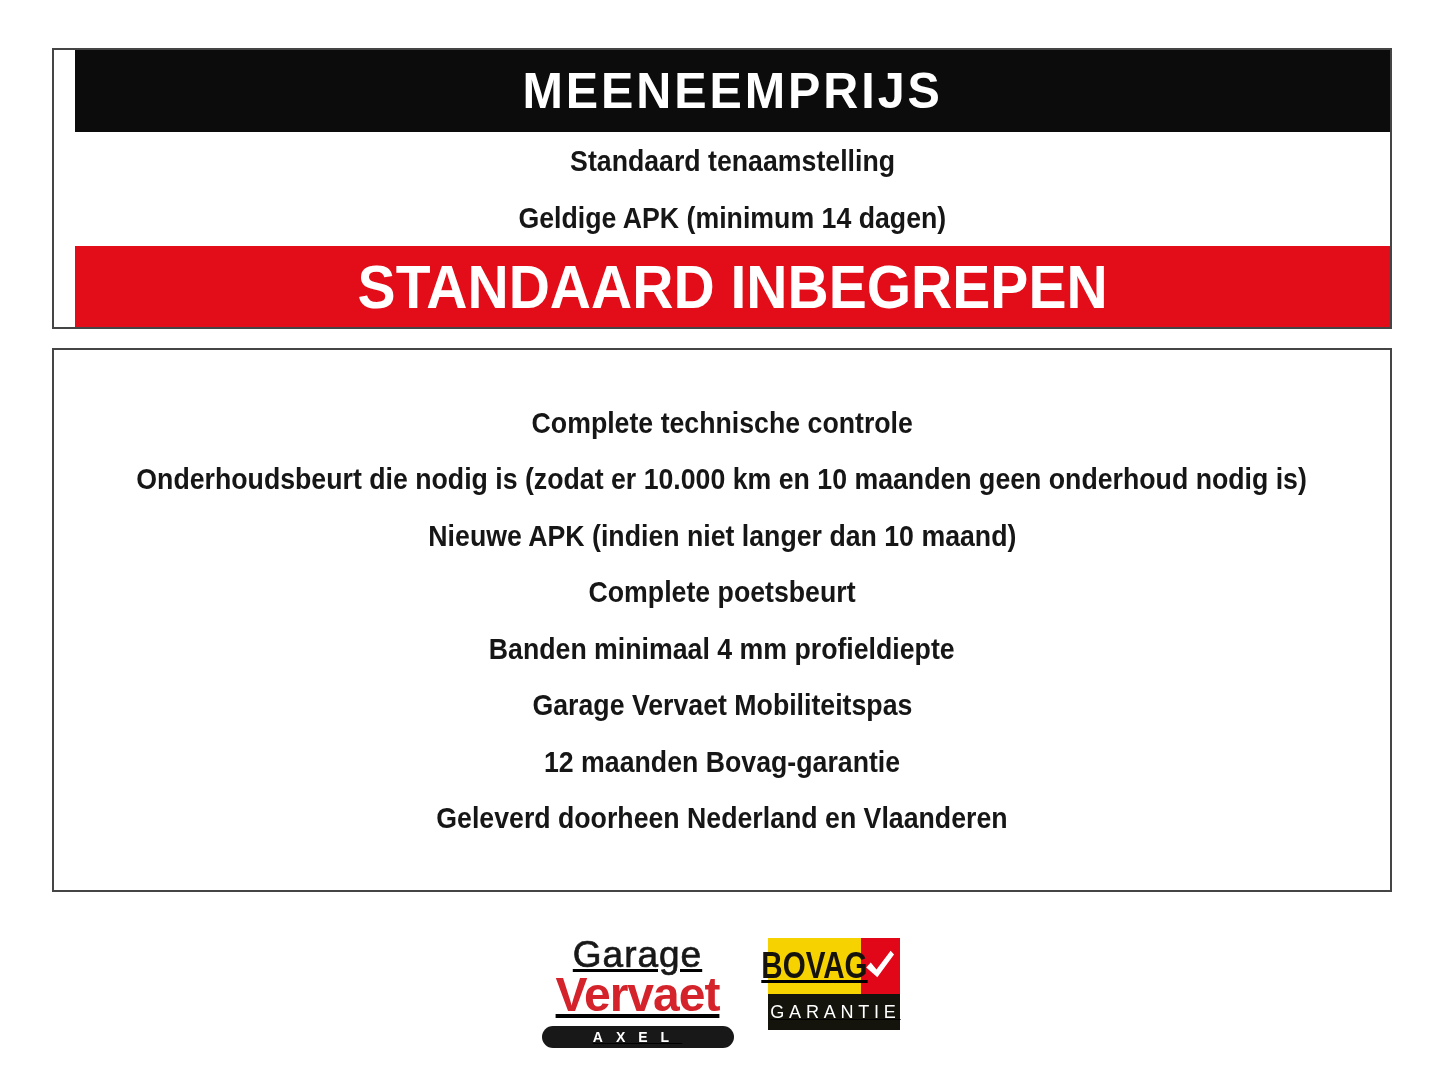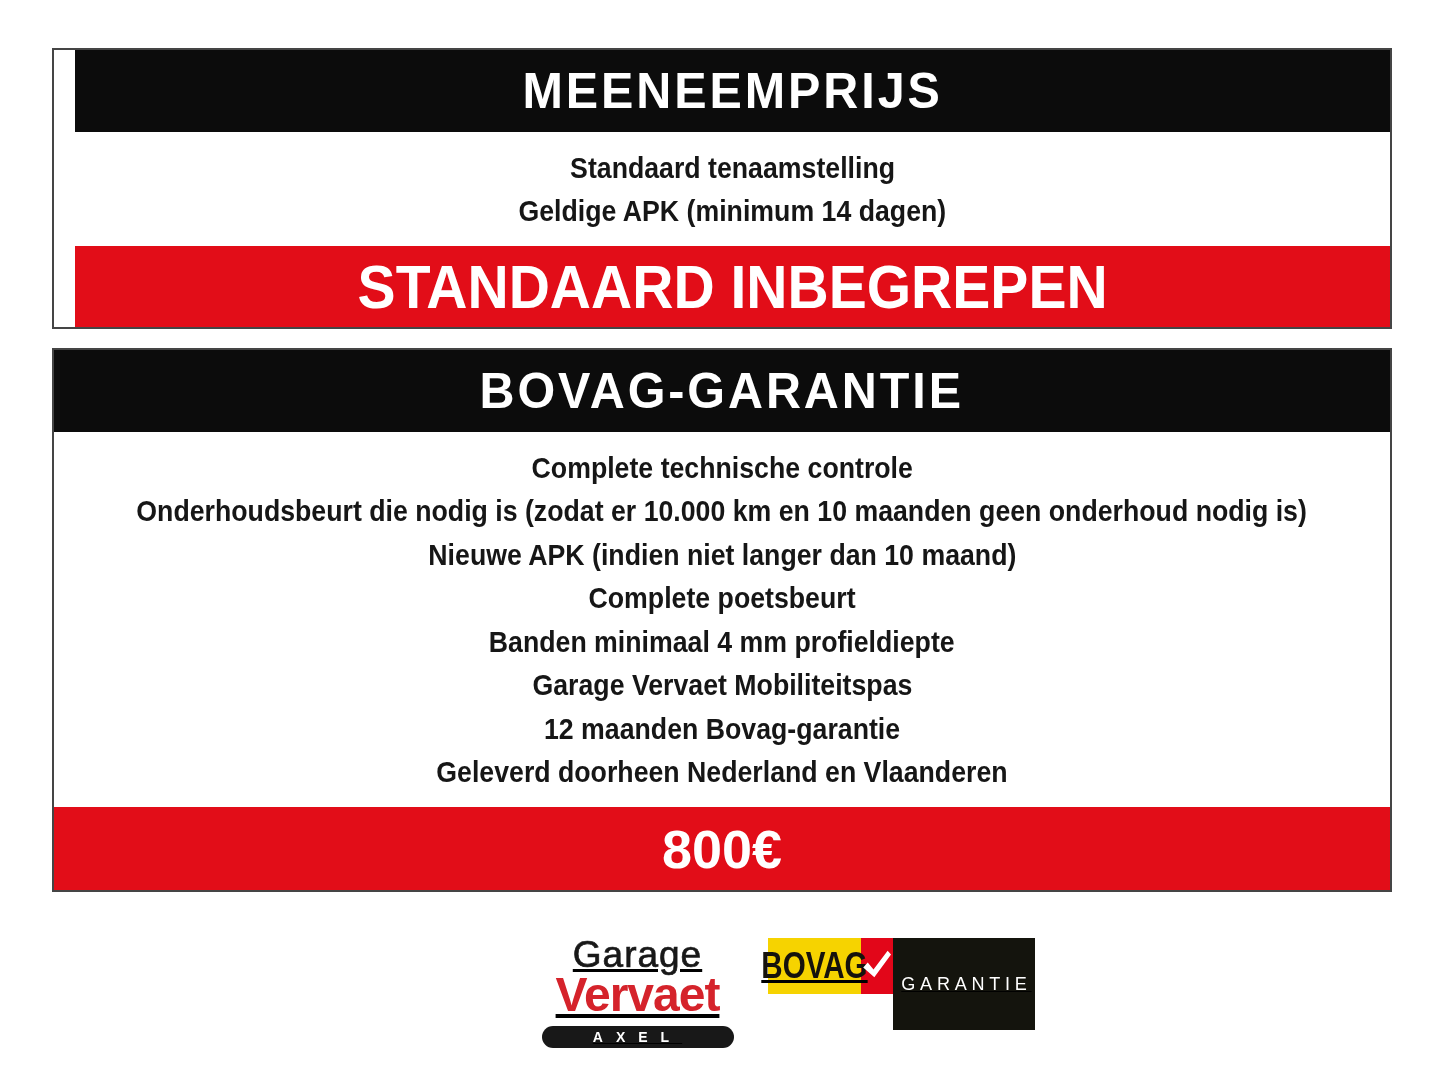--- a/index.html
+++ b/index.html
@@ -32,21 +32,21 @@
     font-weight: bold;
     font-size: 50px;
     letter-spacing: 3px;
     white-space: nowrap;
     transform: scaleX(0.97);
   }
   .box-middle {
     background: #ffffff;
     flex: 1;
     display: flex; flex-direction: column;
-    align-items: center; justify-content: center;
+    align-items: center; justify-content: center; gap: 13px;
   }
   .line {
     color: var(--text-black, #161616);
     font-weight: bold;
     font-size: 30px;
     line-height: 43.5px;
     white-space: nowrap;
     transform: scaleX(0.89);
   }
   .box-footer {
@@ -95,21 +95,21 @@
     height: 22px;
     border-radius: 11px;
     background: #181818;
     color: #ffffff;
     font-size: 14px; font-weight: bold;
     letter-spacing: 13px; 
     display: flex; align-items: center; justify-content: center;
   }
   .bovag-logo {
     width: 132px; height: 92px;
-    display: flex; flex-direction: row;
+    display: flex; flex-direction: column;
     margin-top: 2px;
   }
   .bovag-top { display: flex; height: 56px; flex: none; }
   .bovag-yellow {
     width: 93px; flex: none;
     background: var(--bovag-yellow, #f6d300);
     display: flex; align-items: center; justify-content: center;
   }
   .bovag-name {
     color: #15120c;
@@ -120,21 +120,21 @@
   }
   .bovag-red {
     flex: 1;
     background: var(--bovag-red, #e20619);
     display: flex; align-items: center; justify-content: center;
   }
   .bovag-red svg { transform: rotate(-6deg); }
   .bovag-bottom {
     flex: 1;
     background: var(--bovag-black, #14140d);
-    display: flex; align-items: center; 
+    display: flex; align-items: center; justify-content: center;
   }
   .bovag-sub {
     color: #ffffff;
     font-size: 19px;
     letter-spacing: 5px; padding-left: 5px;
     white-space: nowrap;
     transform: scaleX(0.95);
   }
 </style>
 </head>
@@ -147,35 +147,29 @@
   <div class="box-middle">
     <div class="line">Standaard tenaamstelling</div>
     <div class="line">Geldige APK (minimum 14 dagen)</div>
   </div>
   <div class="box-footer">
     <div class="footer-banner-text">STANDAARD INBEGREPEN</div>
   </div>
 </div>
 
 <div class="box" id="box-bovag">
-  <div class="box-header">
-    <div class="box-title">BOVAG-GARANTIE</div>
-  </div>
   <div class="box-middle">
     <div class="line">Complete technische controle</div>
     <div class="line">Onderhoudsbeurt die nodig is (zodat er 10.000 km en 10 maanden geen onderhoud nodig is)</div>
     <div class="line">Nieuwe APK (indien niet langer dan 10 maand)</div>
     <div class="line">Complete poetsbeurt</div>
     <div class="line">Banden minimaal 4 mm profieldiepte</div>
     <div class="line">Garage Vervaet Mobiliteitspas</div>
     <div class="line">12 maanden Bovag-garantie</div>
     <div class="line">Geleverd doorheen Nederland en Vlaanderen</div>
-  </div>
-  <div class="box-footer">
-    <div class="price-text">800€</div>
   </div>
 </div>
 
 <div class="logos">
   <div class="garage-logo">
     <div class="garage-line1">Garage</div>
     <div class="garage-line2">Vervaet</div>
     <div class="axel-pill">AXEL</div>
   </div>
   <div class="bovag-logo">

